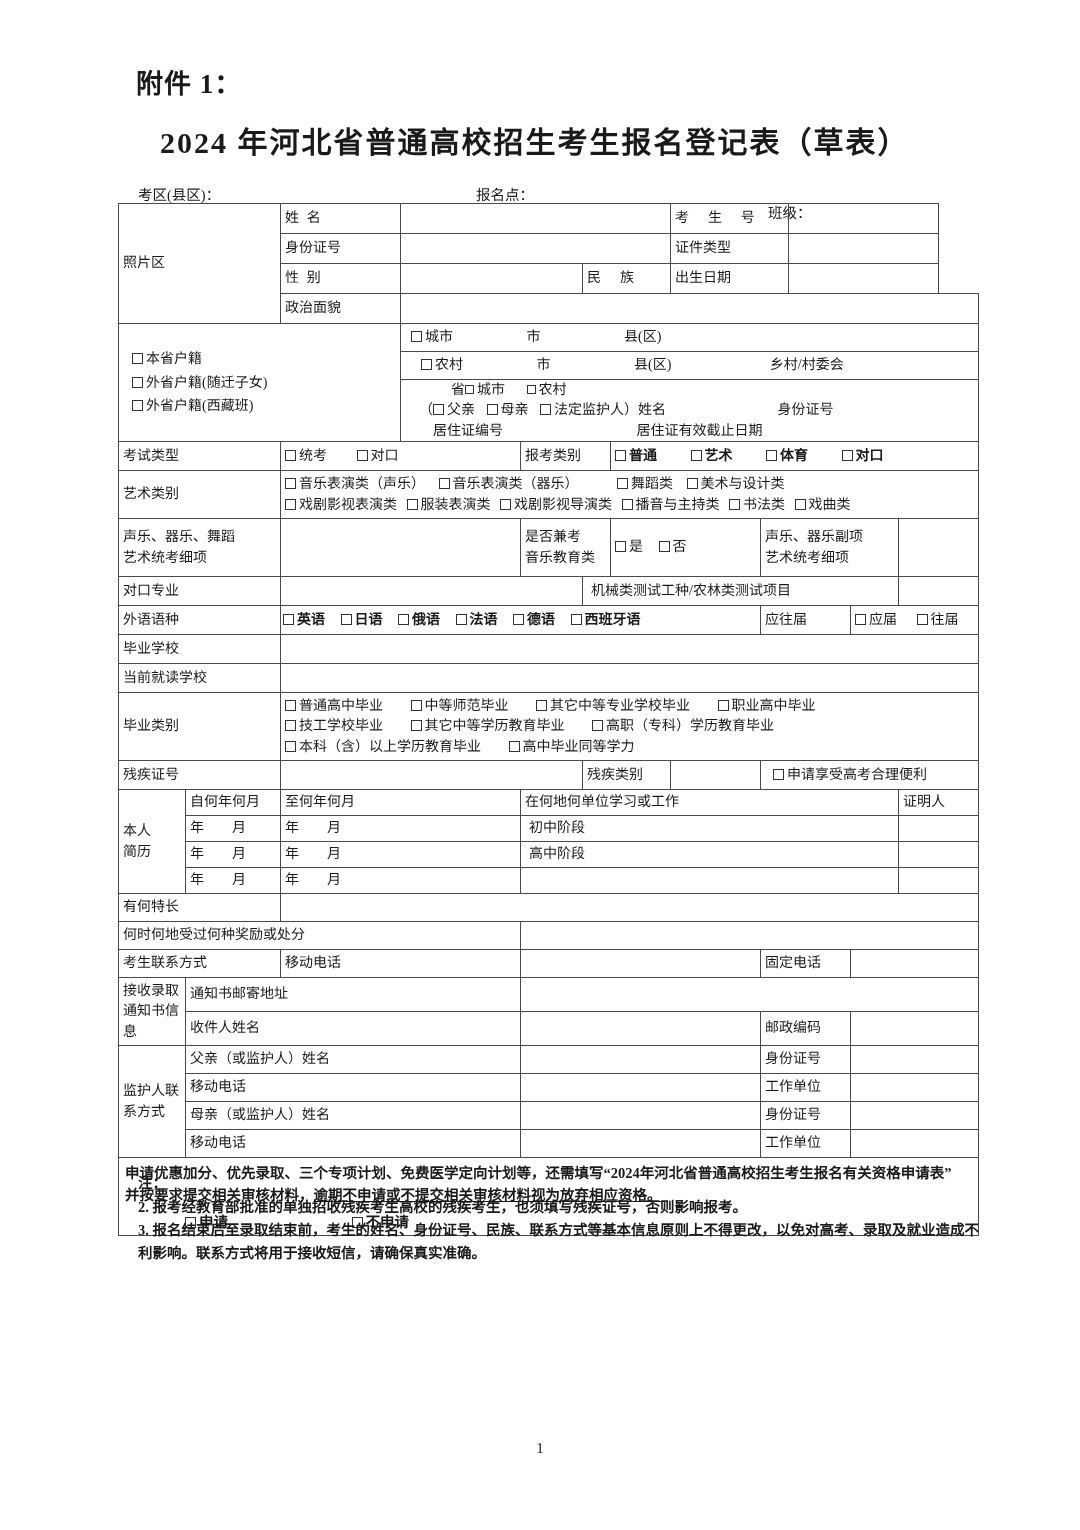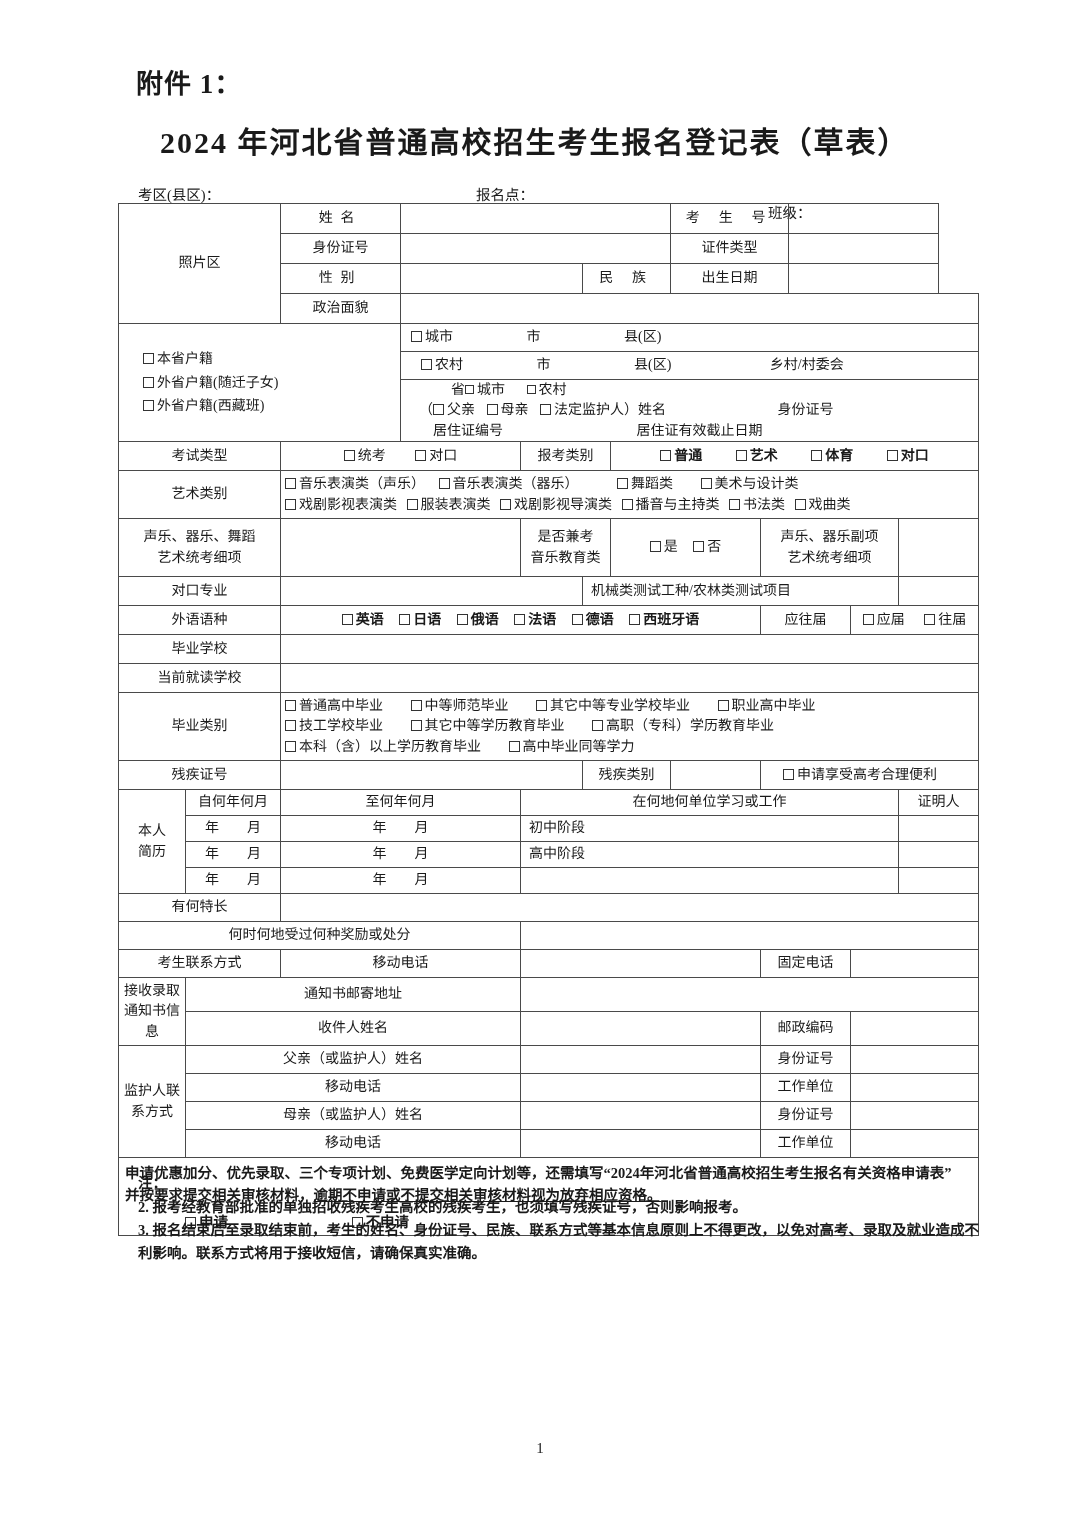--- a/index.html
+++ b/index.html
@@ -41,21 +41,21 @@
     table-layout:fixed;
   }
   .tbl td{
     border:1px solid #4a4a4a;
     font-size:14px;
     padding:0 4px;
     vertical-align:middle;
     line-height:1.45;
     word-break:keep-all;
   }
-  .c{text-align:center;}
+  .c{text-align:left;}
   .l{text-align:left;}
   .b{font-weight:700;}
   .sp{letter-spacing:0.55em;padding-left:0.55em;}
   .nw{white-space:nowrap;}
   .multiline{line-height:1.55;padding:4px 6px;}
 
   .cb{
     display:inline-block;
     width:9px;height:9px;
     border:1.1px solid #333;
@@ -148,21 +148,21 @@
       <td class="c sp nw" colspan="2">民 族</td>
       <td class="c nw" colspan="2">出生日期</td>
       <td colspan="3"></td>
     </tr>
     <tr style="height:30px">
       <td class="c">政治面貌</td>
       <td colspan="10"></td>
     </tr>
 
     <tr style="height:28px">
-      <td class="l" rowspan="3" colspan="4" style="vertical-align:middle;line-height:1.7;padding-left:24px;">
+      <td class="l" rowspan="3" colspan="4" style="vertical-align:middle;line-height:1.7;padding-left:13px;">
         <div><span class="cb"></span><span>本省户籍</span></div>
         <div><span class="cb"></span><span>外省户籍(随迁子女)</span></div>
         <div><span class="cb"></span><span>外省户籍(西藏班)</span></div>
       </td>
       <td class="l" colspan="10" style="padding-left:10px;">
         <span class="opt" style="margin-right:70px;"><span class="cb"></span><span>城市</span></span>
         <span class="opt" style="margin-right:80px;">市</span>
         <span class="opt">县(区)</span>
       </td>
     </tr>
@@ -207,21 +207,21 @@
         <span class="opt"><span class="cb"></span><span>对口</span></span>
       </td>
     </tr>
 
     <tr style="height:48px">
       <td class="c" colspan="3">艺术类别</td>
       <td class="l multiline" colspan="11">
         <div>
           <span class="opt" style="margin-right:10px;"><span class="cb"></span><span>音乐表演类（声乐）</span></span>
           <span class="opt" style="margin-right:10px;"><span class="cb"></span><span>音乐表演类（器乐）</span></span>
-          <span class="opt" style="margin-right:24px;padding-left:25px;"><span class="cb"></span><span>舞蹈类</span></span>
+          <span class="opt" style="margin-right:10px;padding-left:25px;"><span class="cb"></span><span>舞蹈类</span></span>
           <span class="opt"><span class="cb"></span><span>美术与设计类</span></span>
         </div>
         <div>
           <span class="opt" style="margin-right:6px;"><span class="cb"></span><span>戏剧影视表演类</span></span>
           <span class="opt" style="margin-right:6px;"><span class="cb"></span><span>服装表演类</span></span>
           <span class="opt" style="margin-right:6px;"><span class="cb"></span><span>戏剧影视导演类</span></span>
           <span class="opt" style="margin-right:6px;"><span class="cb"></span><span>播音与主持类</span></span>
           <span class="opt" style="margin-right:6px;"><span class="cb"></span><span>书法类</span></span>
           <span class="opt"><span class="cb"></span><span>戏曲类</span></span>
         </div>
@@ -301,21 +301,21 @@
           <span class="opt"><span class="cb"></span><span>高中毕业同等学力</span></span>
         </div>
       </td>
     </tr>
 
     <tr style="height:29px">
       <td class="c" colspan="3">残疾证号</td>
       <td colspan="3"></td>
       <td class="c nw" colspan="2">残疾类别</td>
       <td></td>
-      <td class="l" colspan="5" style="padding-left:22px;">
+      <td class="l" colspan="5" style="padding-left:12px;">
         <span class="cb"></span><span>申请享受高考合理便利</span>
       </td>
     </tr>
 
     <tr style="height:26px">
       <td class="c" rowspan="4">
         <div>本人</div>
         <div>简历</div>
       </td>
       <td class="c" colspan="2">自何年何月</td>

